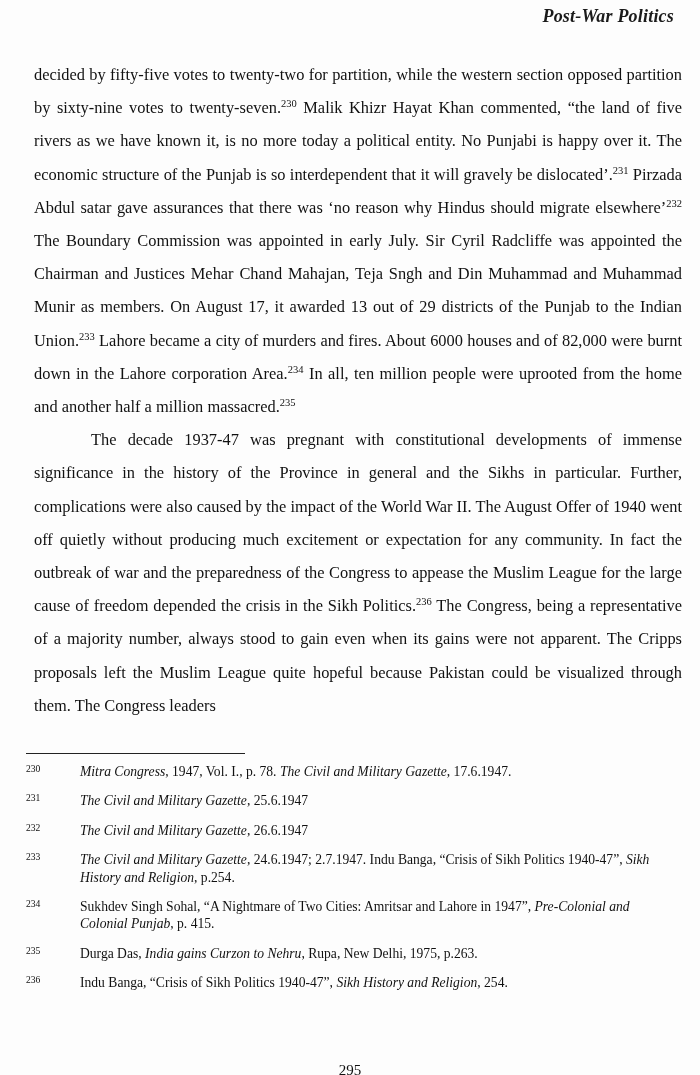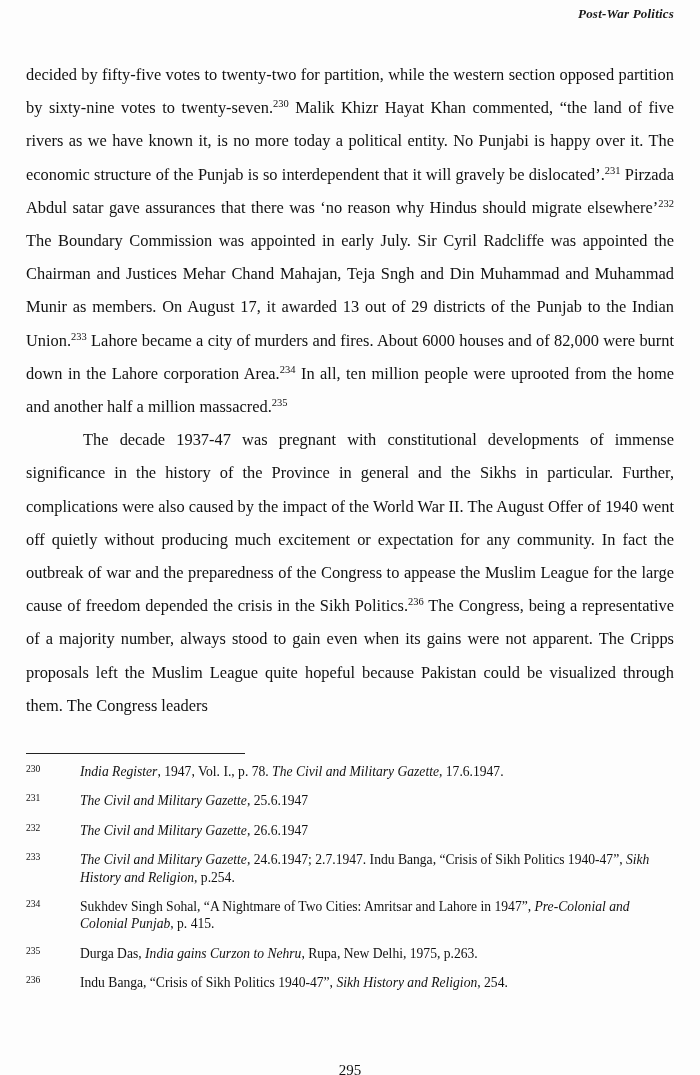--- a/index.html
+++ b/index.html
@@ -19,30 +19,30 @@
 
   
   .running-header {
     position: absolute;
     top: 6px;
     left: 26px;
     right: 26px;
     text-align: right;
     font-style: italic;
     font-weight: 700;
-    font-size: 13px;
+    font-size: 18px;
     letter-spacing: 0.2px;
     color: #1a1a1a;
   }
 
   
   .body-col {
     position: absolute;
     top: 58px;
-    left: 26px;
+    left: 34px;
     width: 648px;
   }
 
   p.body-para {
     margin: 0;
     font-size: 16.4px;
     line-height: 33.2px;
     text-align: justify;
     text-justify: inter-word;
     color: #111111;
@@ -112,21 +112,21 @@
   <div class="body-col">
       <p class="body-para">decided by fifty-five votes to twenty-two for partition, while the western section opposed partition by sixty-nine votes to twenty-seven.<sup class="fn-ref">230</sup> Malik Khizr Hayat Khan commented, “the land of five rivers as we have known it, is no more today a political entity. No Punjabi is happy over it. The economic structure of the Punjab is so interdependent that it will gravely be dislocated’.<sup class="fn-ref">231</sup> Pirzada Abdul satar gave assurances that there was ‘no reason why Hindus should migrate elsewhere’<sup class="fn-ref">232</sup>   The Boundary Commission was appointed in early July. Sir Cyril Radcliffe was appointed the Chairman and Justices Mehar Chand Mahajan, Teja Sngh and Din Muhammad and Muhammad Munir as members. On August 17, it awarded 13 out of 29 districts of the Punjab  to the Indian Union.<sup class="fn-ref">233</sup> Lahore became a city of murders and fires. About 6000 houses and of 82,000 were burnt down in the Lahore corporation Area.<sup class="fn-ref">234</sup> In all, ten million people were uprooted from the home and another half a million massacred.<sup class="fn-ref">235</sup></p>
       <p class="body-para indented">The decade 1937-47 was pregnant with constitutional developments of immense significance in the history of the Province in general and the Sikhs in particular. Further, complications were also caused by the impact of the World War II. The August Offer of 1940 went off quietly without producing much excitement or expectation for any community. In fact the outbreak of war and the preparedness of the Congress to appease the Muslim League for the large cause of freedom depended the crisis in the Sikh Politics.<sup class="fn-ref">236</sup>  The Congress, being a representative of a majority number, always stood to gain even when its gains were not apparent. The Cripps proposals left the Muslim League quite hopeful because Pakistan could be visualized through them. The Congress leaders</p>
     </div>
 
   <div class="footnotes">
     <div class="footnote-rule"></div>
     <div class="footnote-list">
         <div class="footnote">
           <span class="fn-num">230</span>
-          <span class="fn-text"><i>India Register</i>, 1947, Vol. I., p. 78. <i>The Civil and Military Gazette</i>, 17.6.1947.</span>
+          <span class="fn-text"><i>Mitra Congress</i>, 1947, Vol. I., p. 78. <i>The Civil and Military Gazette</i>, 17.6.1947.</span>
         </div>
         <div class="footnote">
           <span class="fn-num">231</span>
           <span class="fn-text"><i>The Civil and Military Gazette</i>, 25.6.1947</span>
         </div>
         <div class="footnote">
           <span class="fn-num">232</span>
           <span class="fn-text"><i>The Civil and Military Gazette</i>, 26.6.1947</span>
         </div>
         <div class="footnote">

